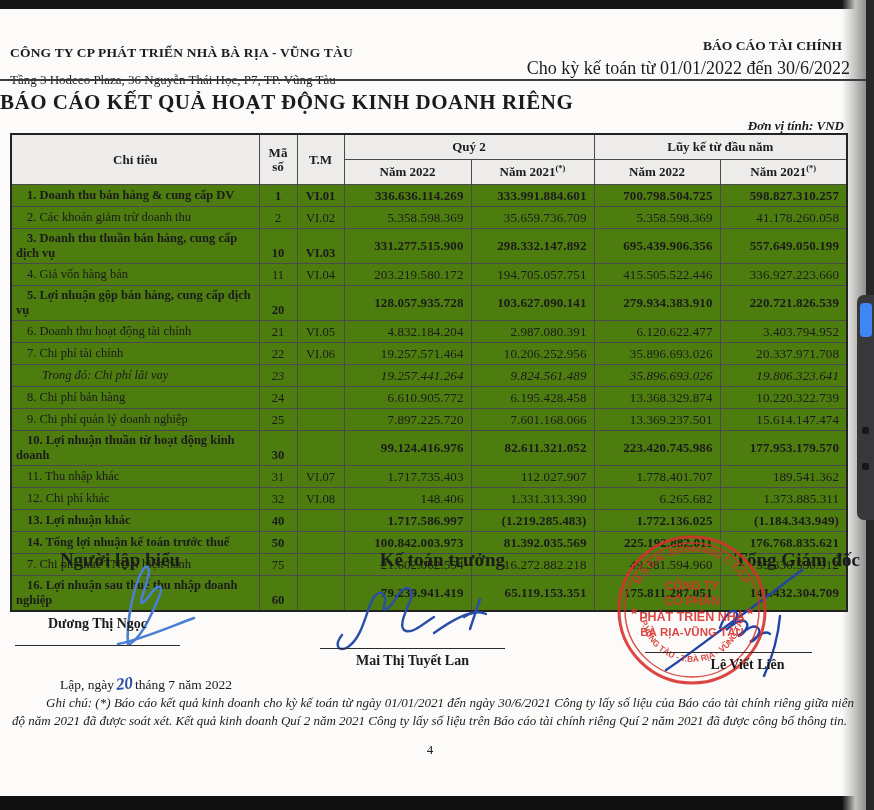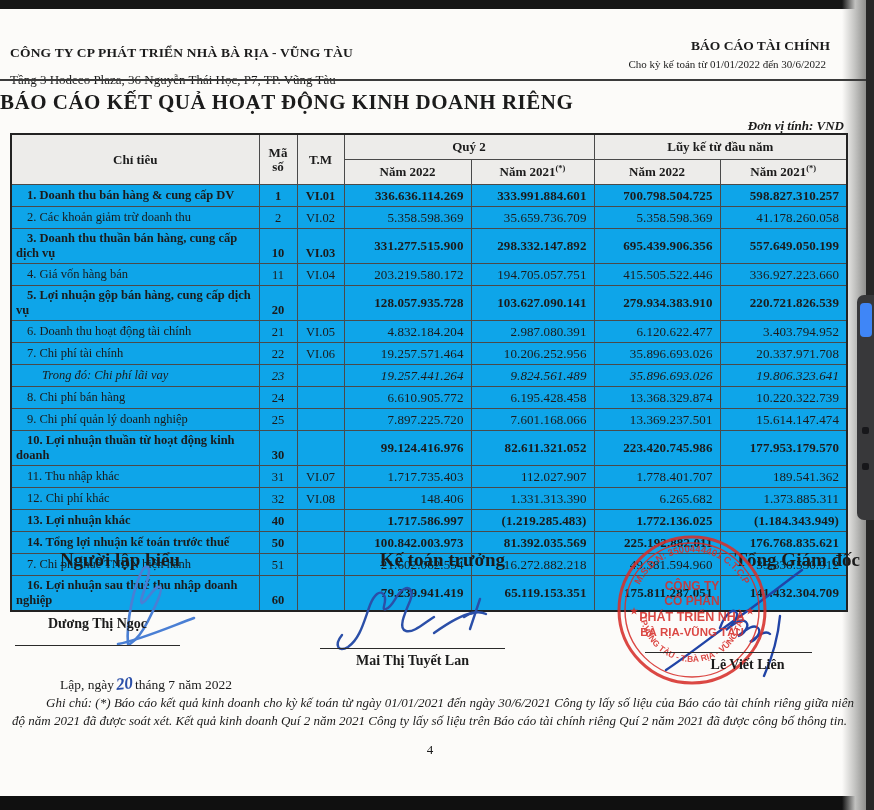--- a/index.html
+++ b/index.html
@@ -17,30 +17,30 @@
   .edge-shadow{left:842px;top:0;width:24px;height:810px;
     background:linear-gradient(to right,rgba(190,190,188,0),#c2c2c0 55%,#8f8f8d 100%);}
   .edge-dark{left:866px;top:0;width:8px;height:810px;background:#272727;}
   .side-panel{left:857px;top:295px;width:17px;height:225px;background:#38383a;border-radius:7px 0 0 7px;}
   .side-handle{left:860px;top:303px;width:12px;height:34px;background:#3f86f7;border-radius:4px;}
   .side-dot{width:7px;height:7px;border-radius:2px;background:#17171a;left:862px;}
 
   
   .company-name{left:10px;top:45px;font-weight:bold;font-size:13.5px;letter-spacing:.2px;}
   .company-address{left:10px;top:72px;font-size:13px;}
-  .report-type{right:44px;top:38px;font-weight:bold;font-size:13.5px;text-align:left;margin-left:36px;}
-  .report-period{right:48px;top:58px;font-size:11px;text-align:right;}
+  .report-type{right:32px;top:38px;font-weight:bold;font-size:13.5px;text-align:left;margin-left:36px;}
+  .report-period{right:24px;top:58px;font-size:18px;text-align:right;}
   .letterhead-rule{left:0;top:79px;width:866px;border-top:2px solid #3b3b3b;height:0;}
 
   .doc-title{left:0;top:90px;width:860px;text-align:left;font-weight:bold;font-size:21px;letter-spacing:.5px;}
   .unit-note{right:30px;top:118px;font-size:13px;font-style:italic;font-weight:bold;margin-left:20px;}
 
   
   .report-table{left:10px;top:133px;width:836px;border-collapse:collapse;table-layout:fixed;
-    font-size:12.5px;background:#0ea5e9;}
+    font-size:12.5px;background:#4d7c0f;}
   .report-table th,.report-table td{border:1px solid #4a4a4a;padding:1px 4px;overflow:hidden;}
   .report-table{border:2.5px solid #222;}
   .report-table thead th{font-weight:bold;text-align:center;background:#edecea;font-size:13px;padding:2px 2px;}
   .report-table thead tr:first-child th{height:20px;}
   .report-table thead tr:last-child th{height:20px;}
   th.pre{white-space:pre-line;line-height:1.05;}
   .report-table td{height:18px;}
   .report-table tr.tall td{height:31px;}
   td.label{text-align:left;text-indent:11px;padding-left:4px;line-height:1.18;vertical-align:middle;}
   td.code{text-align:center;vertical-align:bottom;padding-bottom:2px;}
@@ -241,21 +241,21 @@
         <td class="label">14.   Tổng lợi nhuận kế toán trước thuế</td>
         <td class="code">50</td>
         <td class="note"></td>
         <td class="num">100.842.003.973</td>
         <td class="num">81.392.035.569</td>
         <td class="num">225.192.882.011</td>
         <td class="num">176.768.835.621</td>
       </tr>
       <tr class="normal">
         <td class="label">7.   Chi phí thuế TNDN hiện hành</td>
-        <td class="code">51</td>
+        <td class="code">75</td>
         <td class="note"></td>
         <td class="num">21.602.062.554</td>
         <td class="num">16.272.882.218</td>
         <td class="num">49.381.594.960</td>
         <td class="num">35.336.530.912</td>
       </tr>
       <tr class="bold tall">
         <td class="label">16.   Lợi nhuận sau thuế thu nhập doanh nghiệp</td>
         <td class="code">60</td>
         <td class="note"></td>

